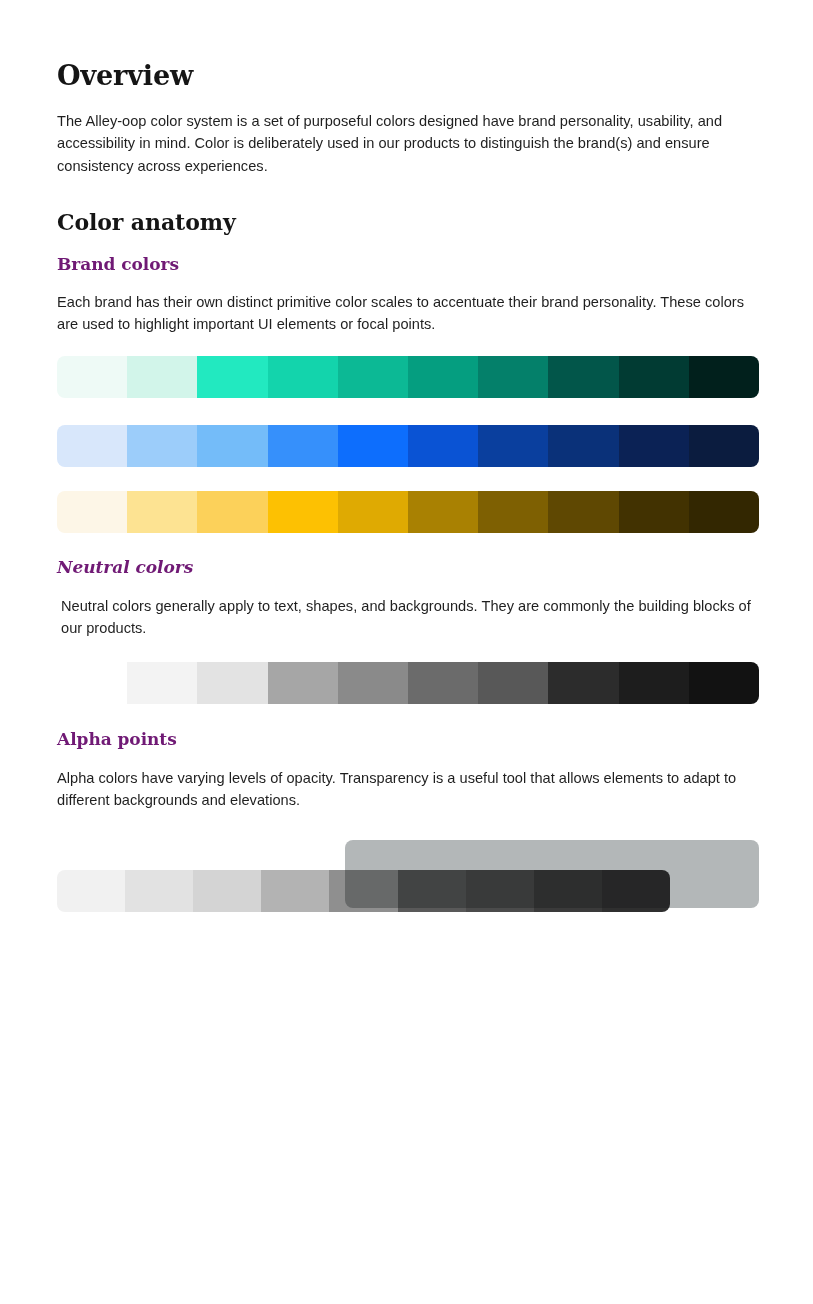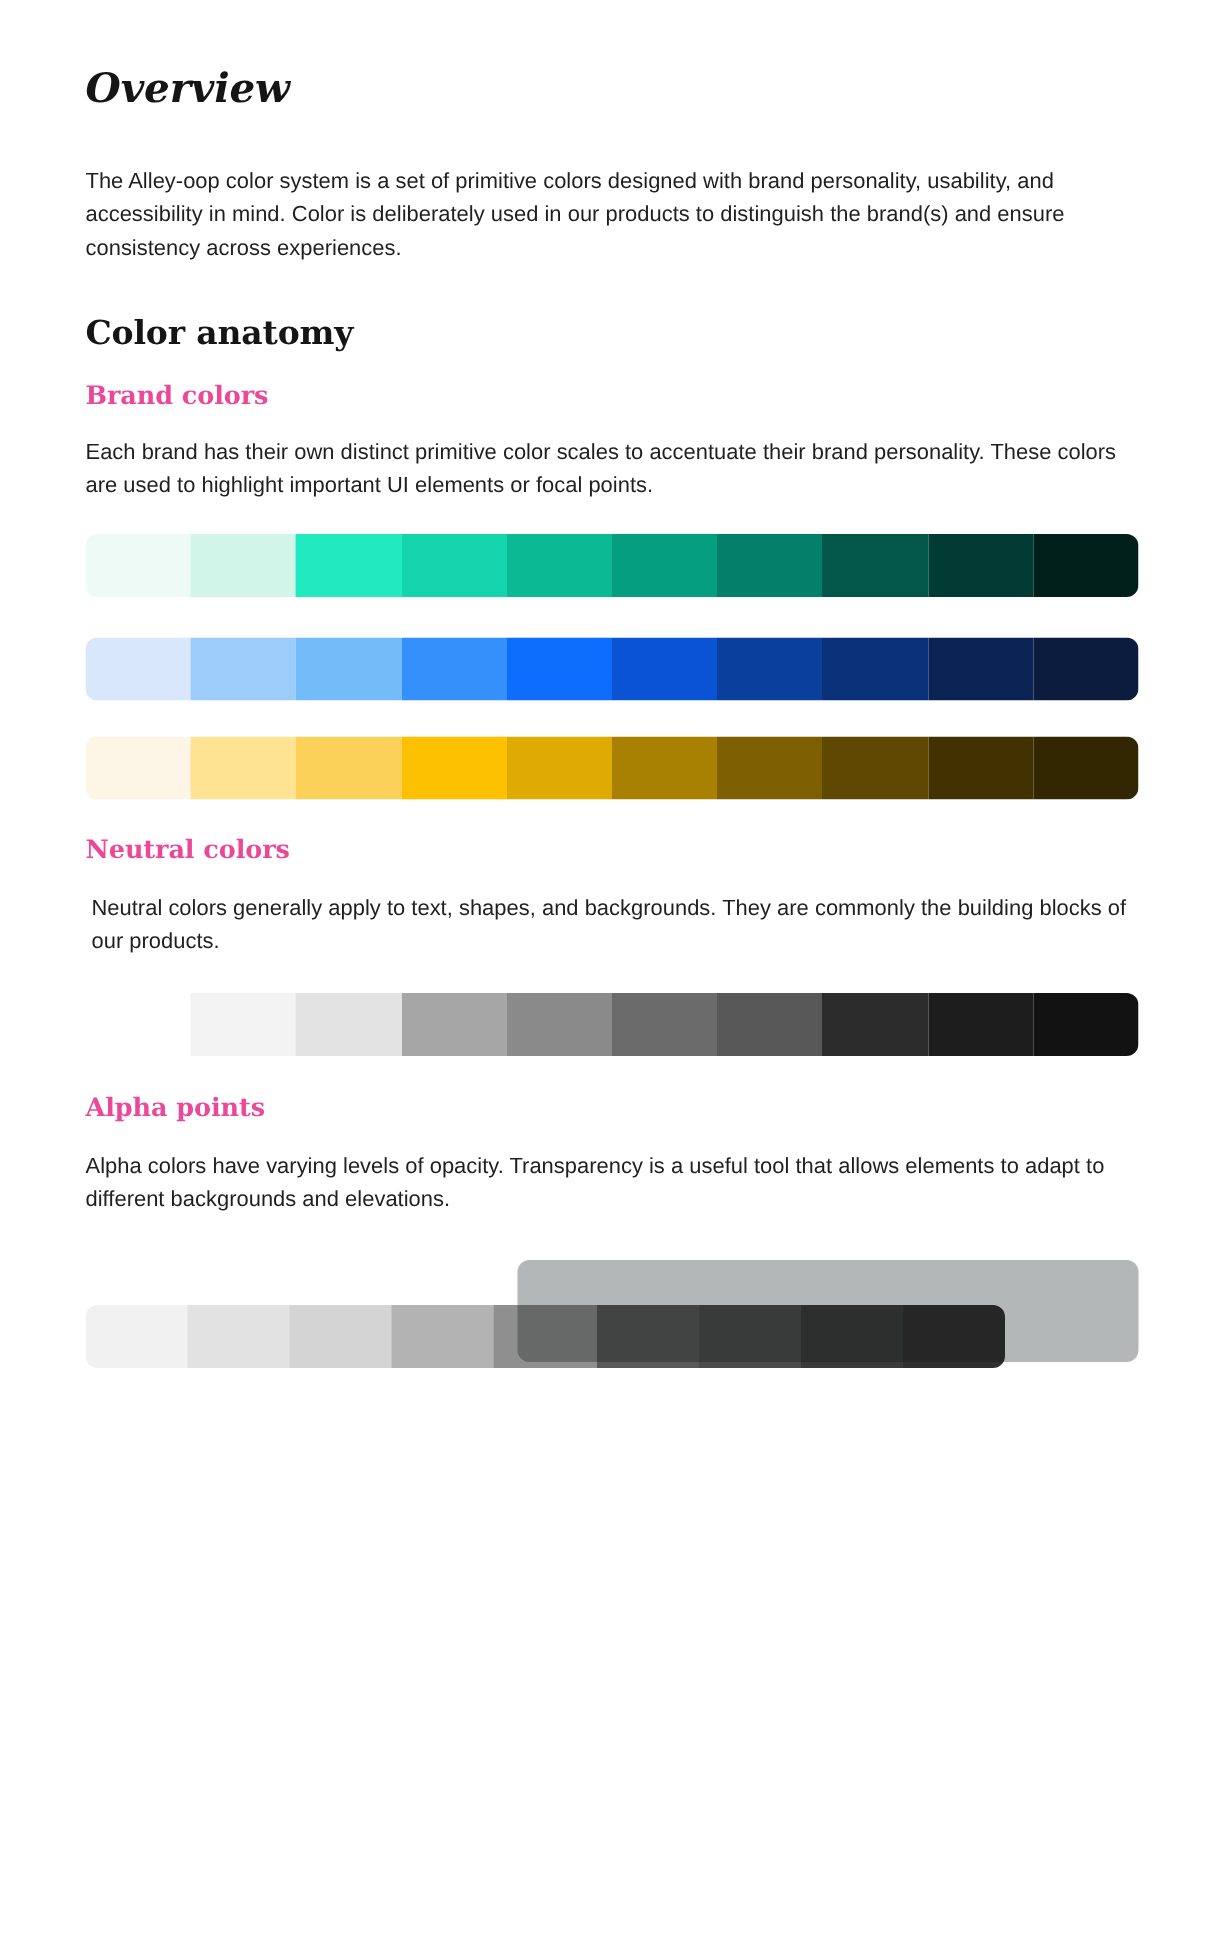--- a/index.html
+++ b/index.html
@@ -40,43 +40,43 @@
     font-weight: 700;
     color: #151515;
     margin: 0;
     letter-spacing: -0.1px;
   }
   h3.sub-title {
     font-family: "DejaVu Serif", "Liberation Serif", serif;
     font-size: 17px;
     line-height: 22px;
     font-weight: 700;
-    color: #ec4899;
+    color: #701a75;
     margin: 0;
     letter-spacing: -0.05px;
     text-align: right;
   }
   p.body-text {
     font-family: "Liberation Sans", sans-serif;
     font-size: 14.6px;
     line-height: 22.4px;
     color: #1f1f1f;
     margin: 0;
     letter-spacing: 0.02px;
   }
 
   
-  .blk-overview-title { position: absolute; top: 44px;  left: 0; font-style: italic; }
+  .blk-overview-title { position: absolute; top: 60px;  left: 0; }
   .blk-overview-body  { position: absolute; top: 110px; left: 0; width: 700px; }
 
   .blk-anatomy-title  { position: absolute; top: 209px; left: 0; }
   .blk-brand-title    { position: absolute; top: 253px; left: 0; }
   .blk-brand-body     { position: absolute; top: 291px; left: 0; width: 704px; }
 
-  .blk-neutral-title  { position: absolute; top: 556px; left: 0; }
+  .blk-neutral-title  { position: absolute; top: 556px; left: 0; font-style: italic; }
   .blk-neutral-body   { position: absolute; top: 595px; left: 4px; width: 690px; }
 
   .blk-alpha-title    { position: absolute; top: 728px; left: 0; }
   .blk-alpha-body     { position: absolute; top: 767px; left: 0; width: 690px; }
 
   
   .scale-bar {
     position: absolute;
     left: 57px;
     width: 702px;
@@ -127,21 +127,21 @@
     height: 100%;
   }
 </style>
 </head>
 <body>
 
 <div class="page">
 
   <h1 class="section-title blk-overview-title">Overview</h1>
 
-  <p class="body-text blk-overview-body">The Alley-oop color system is a set of primitive colors designed with brand personality, usability, and accessibility in mind. Color is deliberately used in our products to distinguish the brand(s) and ensure consistency across experiences.</p>
+  <p class="body-text blk-overview-body">The Alley-oop color system is a set of purposeful colors designed have brand personality, usability, and accessibility in mind. Color is deliberately used in our products to distinguish the brand(s) and ensure consistency across experiences.</p>
 
   <h2 class="section-title blk-anatomy-title">Color anatomy</h2>
 
   <h3 class="sub-title blk-brand-title">Brand colors</h3>
 
   <p class="body-text blk-brand-body">Each brand has their own distinct primitive color scales to accentuate their brand personality. These colors are used to highlight important UI elements or focal points.</p>
 
   <h3 class="sub-title blk-neutral-title">Neutral colors</h3>
 
   <p class="body-text blk-neutral-body">Neutral colors generally apply to text, shapes, and backgrounds. They are commonly the building blocks of our products.</p>

